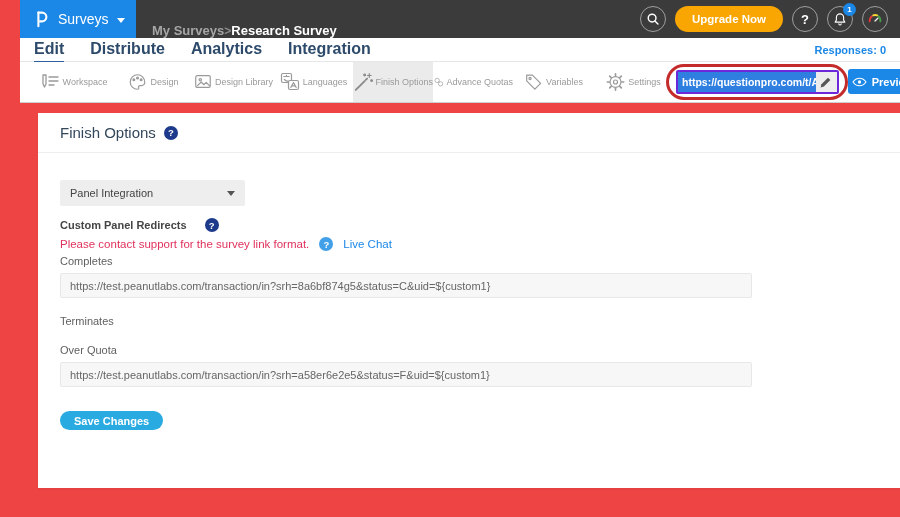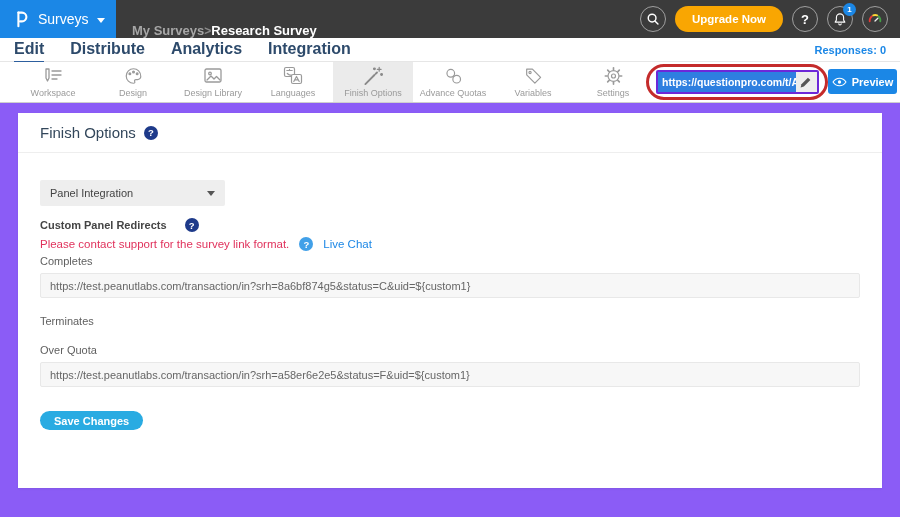--- a/index.html
+++ b/index.html
@@ -1,17 +1,17 @@
 <!DOCTYPE html>
 <html><head>
 <meta charset="utf-8">
 <style>
   * { box-sizing: border-box; margin: 0; padding: 0; }
   body { font-family: "Liberation Sans", sans-serif; }
-  .app { position: relative; width: 900px; height: 517px; background: #8b5cf6; overflow: hidden; }
+  .app { position: relative; width: 900px; height: 517px; background: #ef4444; overflow: hidden; padding-left: 20px; }
 
   
   .topbar { display: flex; align-items: stretch; height: 38px; background: #3B3B3B; }
   .logo-area { display: flex; align-items: center; gap: 8px; width: 116px; background: #1B87E6; padding: 0 10px 0 14px; cursor: pointer; }
   .logo-area .product { color: #fff; font-size: 14px; }
   .caret-down { width: 0; height: 0; border-left: 4px solid transparent; border-right: 4px solid transparent; border-top: 5px solid #fff; margin-top: 2px; }
   .breadcrumb { display: flex; align-items: flex-end; padding-left: 16px; font-size: 13px; font-weight: bold; }
   .crumb-dim { color: #A6A6A6; }
   .crumb-sep { color: #8b8b8b; font-size: 12px; }
   .crumb-active { color: #FFFFFF; }
@@ -23,21 +23,21 @@
   
   .navrow { display: flex; align-items: center; height: 24px; background: #fff; padding: 0 14px; border-bottom: 1px solid #e6e6e6; }
   .nav-items { display: flex; gap: 26px; }
   .nav-item { font-size: 16px; font-weight: bold; color: #2d4a6b; cursor: pointer; padding: 3px 0; }
   .nav-item.active { border-bottom: 2px solid #2d5f9e; }
   .responses { margin-left: auto; font-size: 11px; font-weight: bold; color: #1B87E6; }
 
   
   .toolbar { position: relative; height: 41px; background: #fff; border-bottom: 1px solid #cfcfcf; }
   .tabs { display: flex; padding-left: 13px; height: 100%; }
-  .ttab { width: 80px; height: 100%; display: flex; flex-direction: column; align-items: center; justify-content: center; gap: 2px; cursor: pointer; }
+  .ttab { width: 80px; height: 100%; display: flex; flex-direction: row; align-items: center; justify-content: center; gap: 2px; cursor: pointer; }
   .ttab.active { background: #EBEBEB; }
   .ttab .tlabel { font-size: 9px; color: #9a9a9a; white-space: nowrap; }
   .ticon { display: block; }
 
   .url-annotation { position: absolute; left: 646px; top: 2px; width: 182px; height: 36px; border: 3px solid #C42B2B; border-radius: 18px; pointer-events: none; }
   .url-field { position: absolute; left: 656px; top: 8px; width: 163px; height: 24px; background: #EDEDED; border: 2px solid #6d28d9; border-radius: 2px; display: flex; align-items: center; overflow: hidden; cursor: text; }
   .url-text { background: #2E7FE0; color: #fff; font-size: 10.5px; font-weight: bold; padding: 4px 1px 4px 4px; white-space: nowrap; overflow: hidden; flex: 0 1 auto; }
   .url-pencil { flex: 0 0 auto; margin: 0 5px 0 3px; }
   .preview-btn { position: absolute; left: 828px; top: 7px; height: 25px; width: 69px; background: #1B87E6; border: none; border-radius: 3px; color: #fff; font-size: 11px; font-weight: bold; display: flex; align-items: center; justify-content: center; gap: 5px; cursor: pointer; }
 
@@ -53,21 +53,21 @@
   .dropdown .dd-caret { margin-left: auto; width: 0; height: 0; border-left: 4px solid transparent; border-right: 4px solid transparent; border-top: 5px solid #555; }
 
   .section-heading { display: flex; align-items: center; gap: 18px; font-size: 11px; font-weight: bold; color: #444; margin-bottom: 5px; }
   .notice-row { display: flex; align-items: center; gap: 10px; margin-bottom: 4px; }
   .notice-text { font-size: 11.5px; color: #E0325C; }
   .chat-badge { width: 14px; height: 14px; border-radius: 50%; background: #41A0E8; color: #fff; font-size: 9.5px; font-weight: bold; display: inline-flex; align-items: center; justify-content: center; cursor: pointer; }
   .livechat-link { font-size: 11.5px; color: #1B87E6; cursor: pointer; }
 
   .field-group { margin-bottom: 17px; }
   .field-label { font-size: 11px; color: #5f5f5f; margin-bottom: 6px; }
-  .field-input { width: 820px; height: 25px; background: #F7F7F7; border: 1px solid #E8E8E8; border-radius: 2px; font-family: "Liberation Sans", sans-serif; font-size: 11px; color: #666; padding: 0 9px; }
+  .field-input { width: 692px; height: 25px; background: #F7F7F7; border: 1px solid #E8E8E8; border-radius: 2px; font-family: "Liberation Sans", sans-serif; font-size: 11px; color: #666; padding: 0 9px; }
 
   .save-btn { margin-top: 7px; height: 19px; padding: 0 14px; background: #29ABE2; border: none; border-radius: 11px; color: #fff; font-size: 11px; font-weight: bold; cursor: pointer; }
 </style>
 </head>
 <body>
 
 <div class="app">
 
   <div class="topbar">
     <div class="logo-area">

